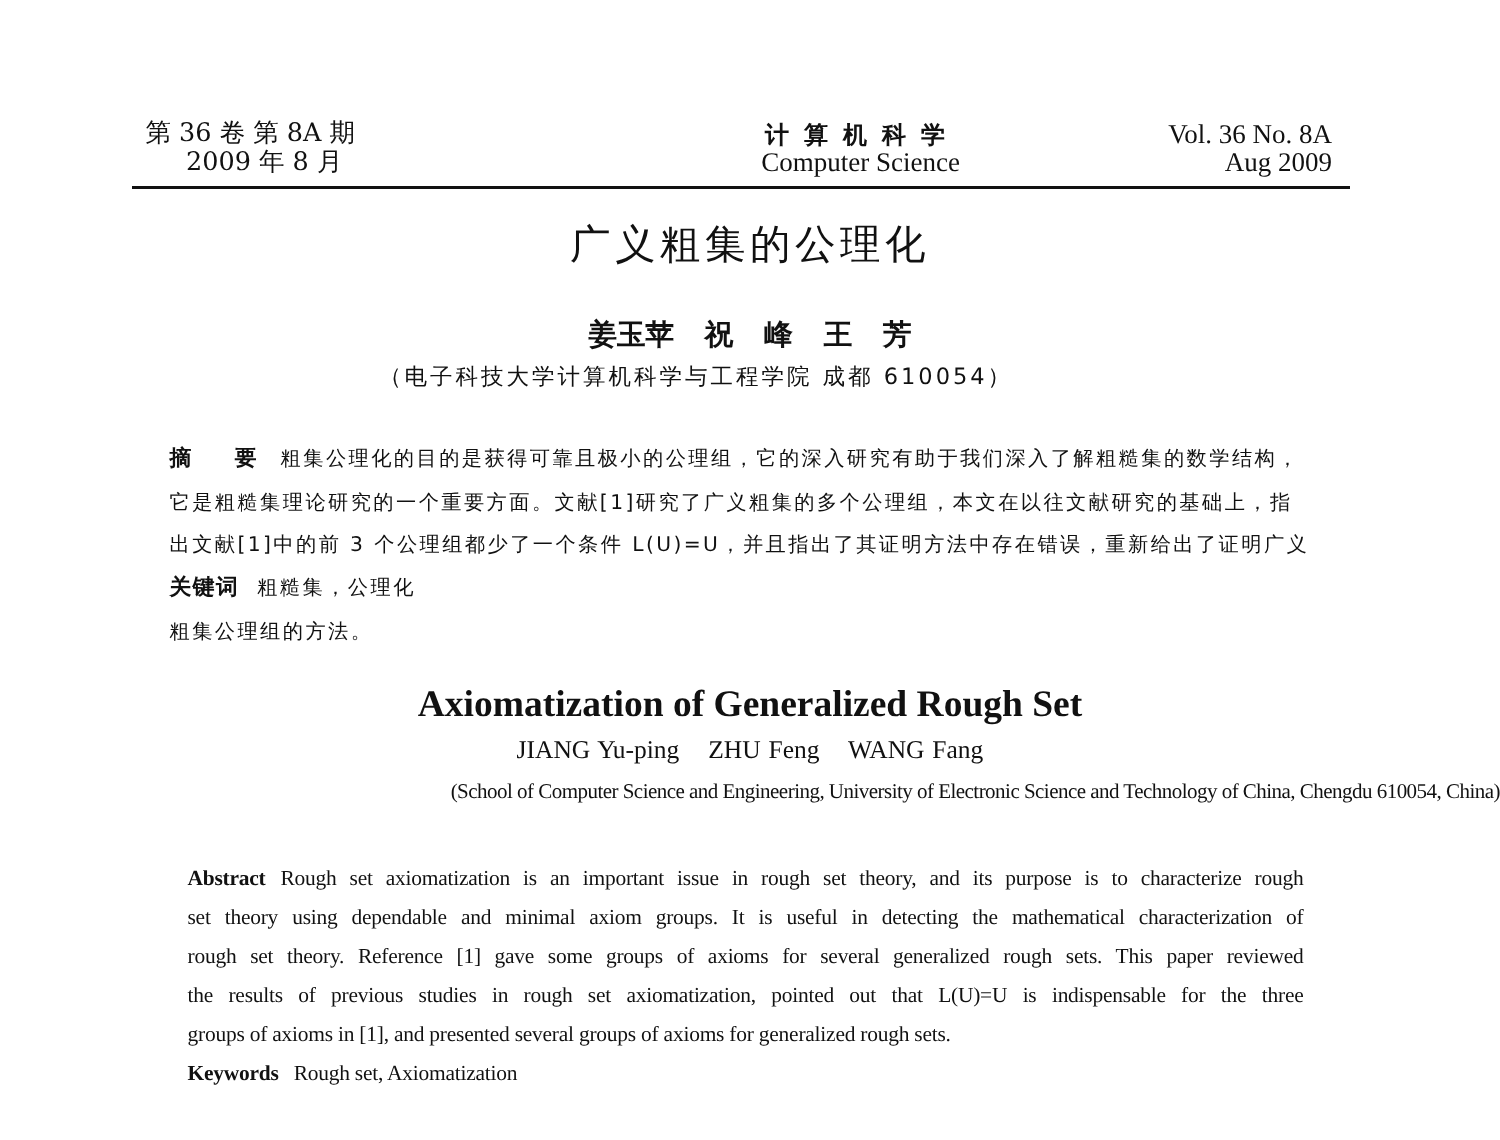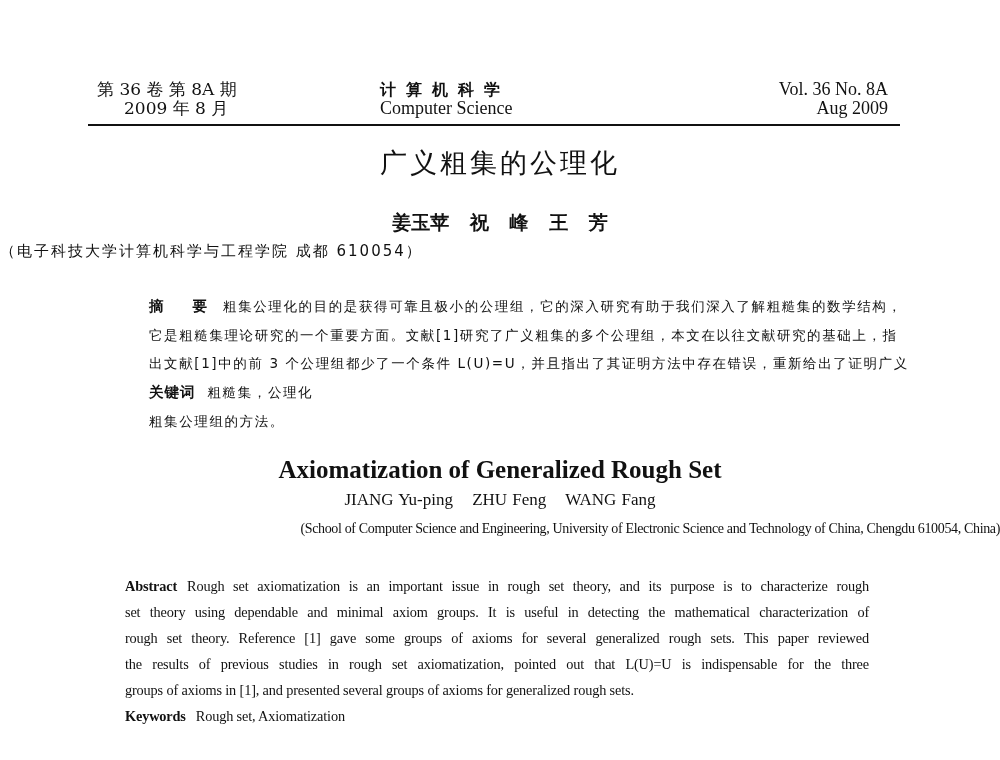--- a/index.html
+++ b/index.html
@@ -20,21 +20,21 @@
     
     .hdr-left {
       left: 97px; top: 80px;
       font-size: 17px; line-height: 19px;
       font-family: "DejaVu Serif", "Liberation Serif", serif;
     }
     .hdr-left .l1 { display: block; white-space: nowrap; }
     .hdr-left .l2 { display: block; padding-left: 27px; white-space: nowrap; }
     .hdr-center {
       left: 380px; width: 260px; top: 80px;
-      text-align: left;
+      text-align: right;
       font-size: 17px; line-height: 19px;
     }
     .hdr-center .cn {
       display: block; letter-spacing: 10px; font-weight: bold;
       font-family: "DejaVu Sans", sans-serif; font-size: 16px;
     }
     .hdr-center .en { display: block; font-size: 18px; }
     .hdr-right {
       right: 112px; top: 80px;
       text-align: right;
@@ -56,30 +56,30 @@
     }
     .cn-authors {
       left: 0; width: 1000px; top: 210px;
       text-align: center;
       font-family: "DejaVu Sans", sans-serif;
       font-size: 19px; font-weight: bold;
       word-spacing: 14px;
     }
     .cn-affil {
       left: 0; width: 844px; top: 242px;
+      text-align: center;
       font-family: "DejaVu Sans", sans-serif;
-      font-size: 15px; letter-spacing: 2px;
+      font-size: 15px; letter-spacing: 2px; padding-left: 42px;
     }
 
     .cn-abstract {
       left: 113px; width: 774px; top: 292px;
       font-family: "DejaVu Sans", sans-serif;
       font-size: 13.5px; line-height: 28.7px;
       letter-spacing: 1.6px;
-      margin-left: 36px;
     }
     .cn-abstract .line { display: block; white-space: nowrap; }
     .cn-abstract .label {
       font-weight: bold; font-size: 14.5px; letter-spacing: 12px;
       margin-right: 4px;
     }
     .cn-abstract .kw-label {
       font-weight: bold; font-size: 14.5px; letter-spacing: 1px;
       margin-right: 12px;
     }

